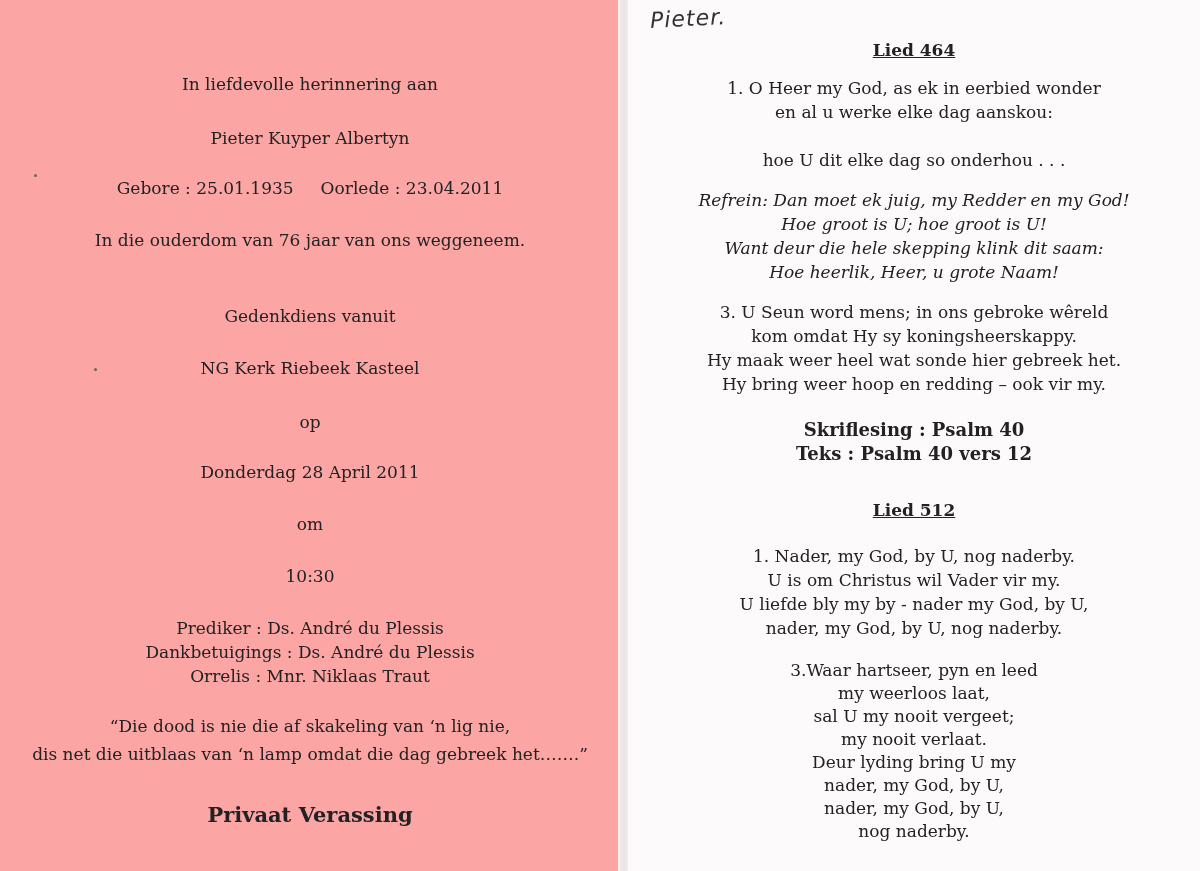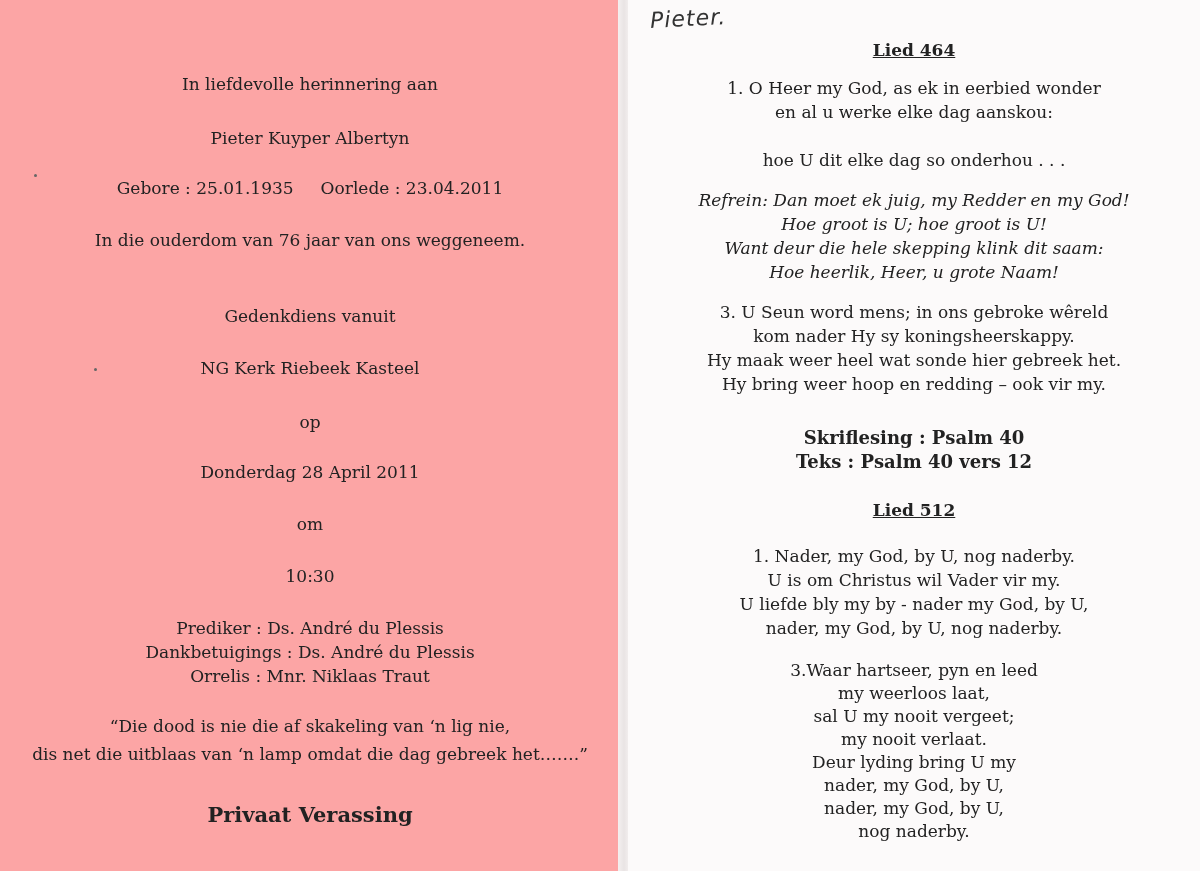--- a/index.html
+++ b/index.html
@@ -23,21 +23,21 @@
   .line {
     position:absolute; left:0; width:100%;
     text-align:center; white-space:nowrap;
     font-size:17px; line-height:24px;
   }
   .page.left .line { width:620px; }
   .page.right .line { width:572px; }
   .bold { font-weight:normal; }
   .title-big { font-size:21px; font-weight:bold; line-height:34px; }
   .heading { font-size:17px; font-weight:bold; text-decoration:underline; }
-  .sub-head { font-size:18px; font-weight:bold;margin-top:8px; }
+  .sub-head { font-size:18px; font-weight:bold; }
   .ital { font-style:italic; }
   .handwritten {
     position:absolute; left:22px; top:6px;
     font-family:"DejaVu Sans", sans-serif; font-size:22px;
     font-style:italic; color:#333; letter-spacing:1px;
     transform:rotate(-3deg);
   }
   .speck { position:absolute; width:3px; height:3px; background:#666; border-radius:50%; }
 </style>
 </head>
@@ -75,21 +75,21 @@
 
   <div class="line ital" style="top:188px">
     <span class="bold">Refrein:</span>
     <span>Dan moet ek juig, my Redder en my God!</span>
   </div>
   <div class="line ital" style="top:212px">Hoe groot is U; hoe groot is U!</div>
   <div class="line ital" style="top:236px">Want deur die hele skepping klink dit saam:</div>
   <div class="line ital" style="top:260px">Hoe heerlik, Heer, u grote Naam!</div>
 
   <div class="line" style="top:300px">3.  U Seun word mens; in ons gebroke wêreld</div>
-  <div class="line" style="top:324px">kom nader Hy sy koningsheerskappy.</div>
+  <div class="line" style="top:324px">kom omdat Hy sy koningsheerskappy.</div>
   <div class="line" style="top:348px">Hy maak weer heel wat sonde hier gebreek het.</div>
   <div class="line" style="top:372px">Hy bring weer hoop en redding – ook vir my.</div>
 
   <div class="line sub-head" style="top:418px">Skriflesing : Psalm 40</div>
   <div class="line sub-head" style="top:442px">Teks : Psalm 40 vers 12</div>
 
   <div class="line heading" style="top:498px">Lied 512</div>
   <div class="line" style="top:544px">1. Nader, my God, by U, nog naderby.</div>
   <div class="line" style="top:568px">U is om Christus wil Vader vir my.</div>
   <div class="line" style="top:592px">U liefde bly my by - nader my God, by U,</div>

